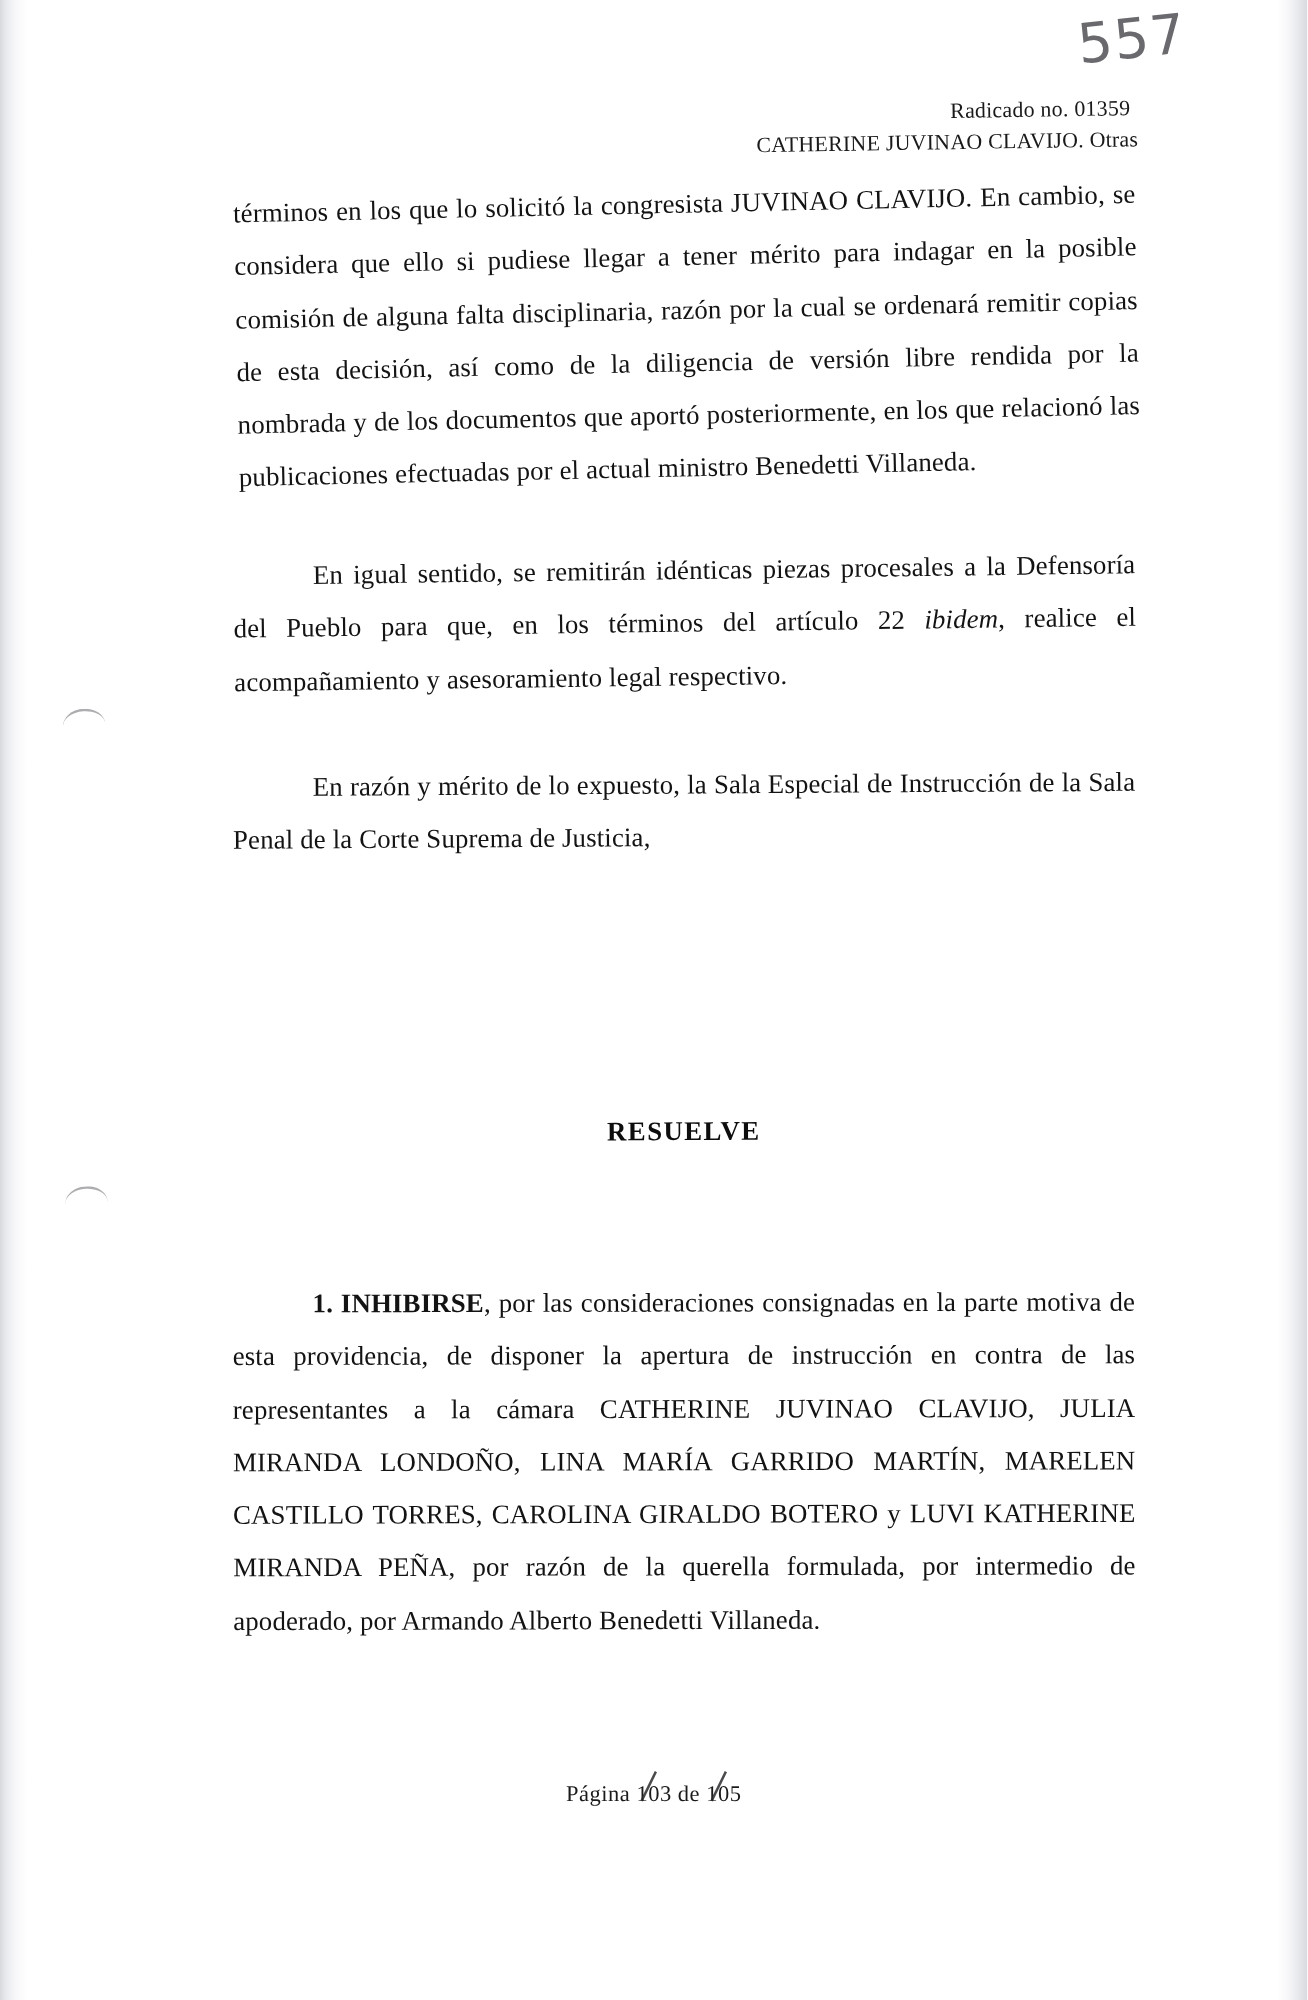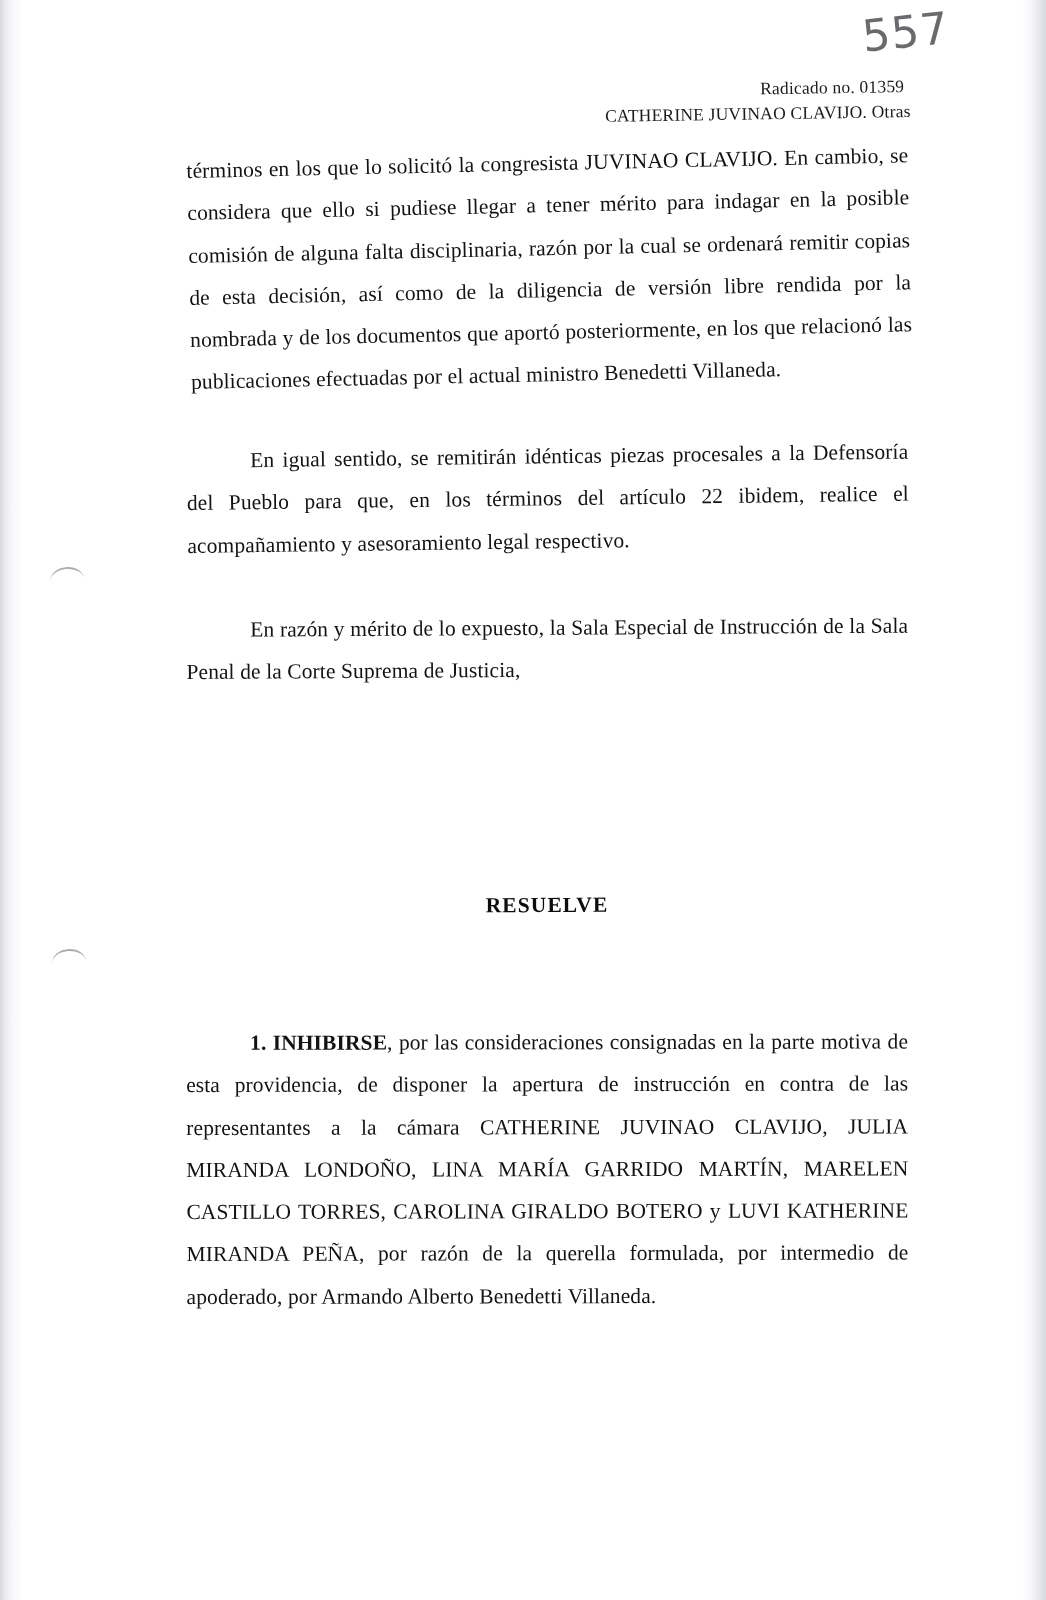--- a/index.html
+++ b/index.html
@@ -87,21 +87,21 @@
     line-height: 42.3px;
     text-align: justify;
     text-justify: inter-word;
     color: #131313;
     letter-spacing: 0.1px;
   }
   p.para.indent { text-indent: 64px; }
   p.gap-1 { margin-top: 36px; }
   p.gap-2 { margin-top: 42px; }
 
-  .it { }
+  .it { font-style: italic; }
   .bd { font-weight: bold; }
 
   
   .skew-a { transform: rotate(-1.25deg); transform-origin: left top; }
   .skew-b { transform: rotate(-0.75deg); transform-origin: left top; }
   .skew-c { transform: rotate(-0.35deg); transform-origin: left top; }
   .skew-d { transform: rotate(-0.12deg); transform-origin: left top; }
 
   
   .resuelve {
@@ -192,17 +192,20 @@
   </div>
 
   <div class="resuelve">RESUELVE</div>
 
   <div class="resolve-block">
     <p class="para indent skew-d">
       <span class="bd">1. </span><span class="bd">INHIBIRSE</span><span>, por las consideraciones consignadas en la parte motiva de esta providencia, de disponer la apertura de instrucción en contra de las representantes a la cámara CATHERINE JUVINAO CLAVIJO, JULIA MIRANDA LONDOÑO, LINA MARÍA GARRIDO MARTÍN, MARELEN CASTILLO TORRES, CAROLINA GIRALDO BOTERO y LUVI KATHERINE MIRANDA PEÑA, por razón de la querella formulada, por intermedio de apoderado, por Armando Alberto Benedetti Villaneda.</span>
     </p>
   </div>
 
+  <div class="footer">
+    <span>Página </span><span class="slashnum">103</span><span> de </span><span class="slashnum">105</span>
+  </div>
 
   <div class="margin-arc m1"></div>
   <div class="margin-arc m2"></div>
 
 </div>
 
 </body></html>

